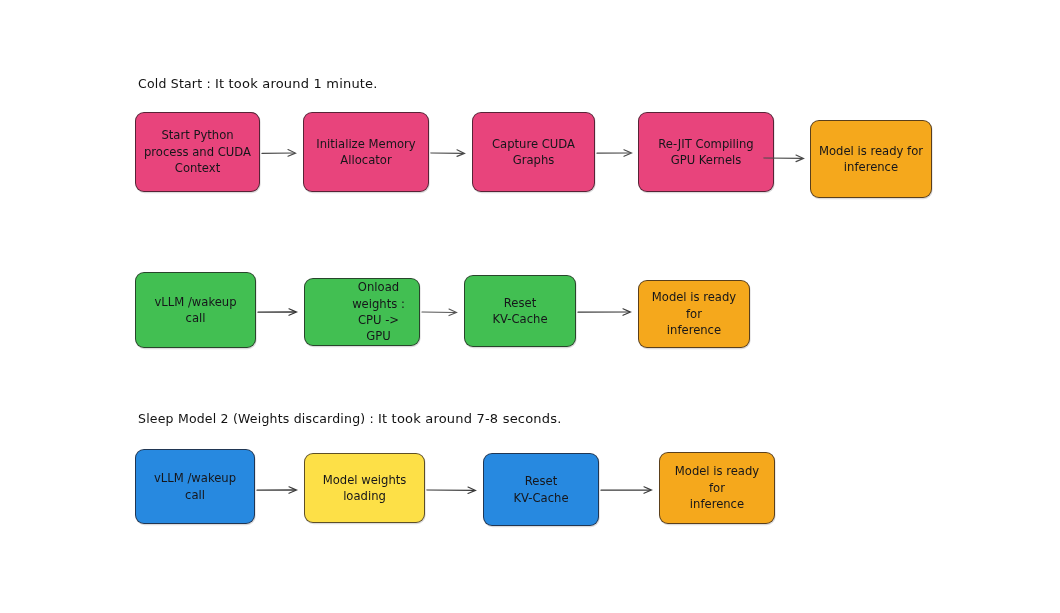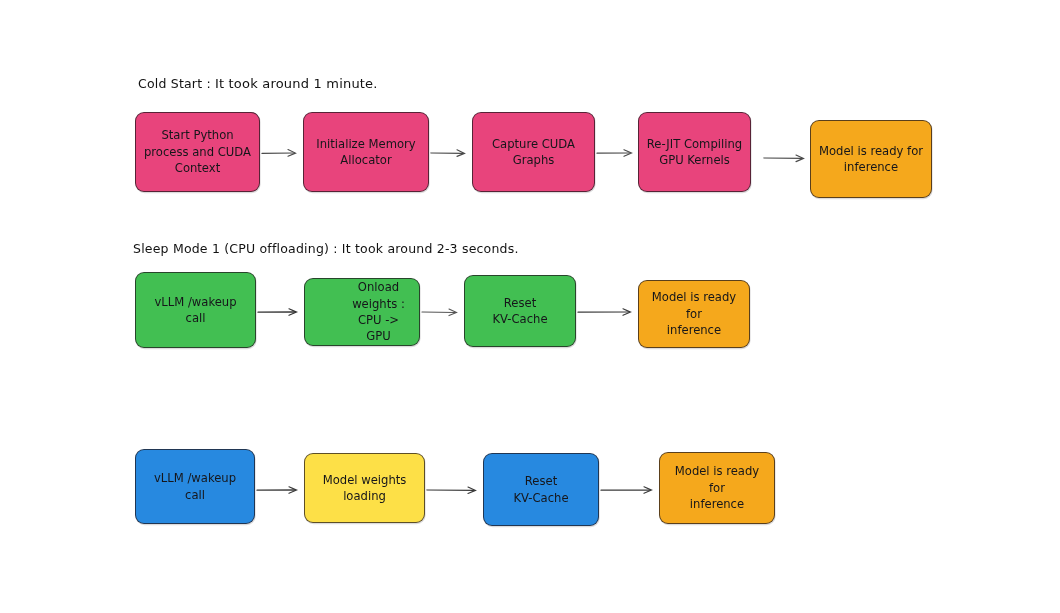--- a/index.html
+++ b/index.html
@@ -80,21 +80,21 @@
   <div class="node" style="left:472px; top:112px; width:123px; height:80px; background:#E8447C;">
     <span>Capture CUDA
 Graphs</span>
   </div>
 
   <div class="node" style="left:303px; top:112px; width:126px; height:80px; background:#E8447C;">
     <span>Initialize Memory
 Allocator</span>
   </div>
 
-  <div class="node" style="left:638px; top:112px; width:113px; height:80px; background:#E8447C;">
+  <div class="node" style="left:638px; top:112px; width:136px; height:80px; background:#E8447C;">
     <span>Re-JIT Compiling
 GPU Kernels</span>
   </div>
 
   <div class="node" style="left:810px; top:120px; width:122px; height:78px; background:#F5A81C;">
     <span>Model is ready for
 inference</span>
   </div>
 
   <svg class="arrow" style="left:261px; top:147px; width:42px;" viewBox="0 0 42 12">
@@ -107,23 +107,20 @@
   </svg>
   <svg class="arrow" style="left:596px; top:147px; width:43px;" viewBox="0 0 43 12">
     <path d="M1 6.2 L34 6.0" stroke="#4A4A4A" stroke-width="1.25" fill="none" stroke-linecap="round"></path>
     <path d="M28 2.7 L35.5 6.1 L28 9.3" stroke="#4A4A4A" stroke-width="1.15" fill="none" stroke-linecap="round"></path>
   </svg>
   <svg class="arrow" style="left:763px; top:152px; width:48px;" viewBox="0 0 48 12">
     <path d="M1 6.0 L39 6.4" stroke="#4A4A4A" stroke-width="1.25" fill="none" stroke-linecap="round"></path>
     <path d="M33 3.0 L40.5 6.4 L33 9.6" stroke="#4A4A4A" stroke-width="1.15" fill="none" stroke-linecap="round"></path>
   </svg>
 
-  <div class="row-label" style="left:133px; top:241px;">
-    <span class="lead">Sleep Mode 1 (CPU offloading) : It took around  2-3 seconds.</span><span class="tail"></span>
-  </div>
 
   <div class="node" style="left:135px; top:272px; width:121px; height:76px; background:#42BF52;">
     <span>vLLM /wakeup
 call</span>
   </div>
 
   <div class="node" style="left:304px; top:278px; width:116px; height:68px; background:#42BF52;padding-left:40px;">
     <span>Onload weights :
 CPU -&gt; GPU</span>
   </div>
@@ -144,20 +141,23 @@
   </svg>
   <svg class="arrow" style="left:421px; top:306px; width:43px;" viewBox="0 0 43 12">
     <path d="M1 6.0 L34 6.5" stroke="#555555" stroke-width="1.2" fill="none" stroke-linecap="round"></path>
     <path d="M28 3.1 L35.5 6.5 L28 9.6" stroke="#555555" stroke-width="1.1" fill="none" stroke-linecap="round"></path>
   </svg>
   <svg class="arrow" style="left:577px; top:306px; width:61px;" viewBox="0 0 61 12">
     <path d="M1 6.2 L52 6.0" stroke="#3A3A3A" stroke-width="1.25" fill="none" stroke-linecap="round"></path>
     <path d="M46 2.8 L53.5 6.1 L46 9.3" stroke="#3A3A3A" stroke-width="1.15" fill="none" stroke-linecap="round"></path>
   </svg>
 
+  <div class="row-label" style="left:138px; top:411px;">
+    <span class="lead">Sleep Model 2 (Weights discarding) :</span><span class="tail">It took around  7-8 seconds.</span>
+  </div>
 
   <div class="node" style="left:135px; top:449px; width:120px; height:75px; background:#2789E0;">
     <span>vLLM /wakeup
 call</span>
   </div>
 
   <div class="node" style="left:304px; top:453px; width:121px; height:70px; background:#fde047;">
     <span>Model weights
 loading</span>
   </div>

